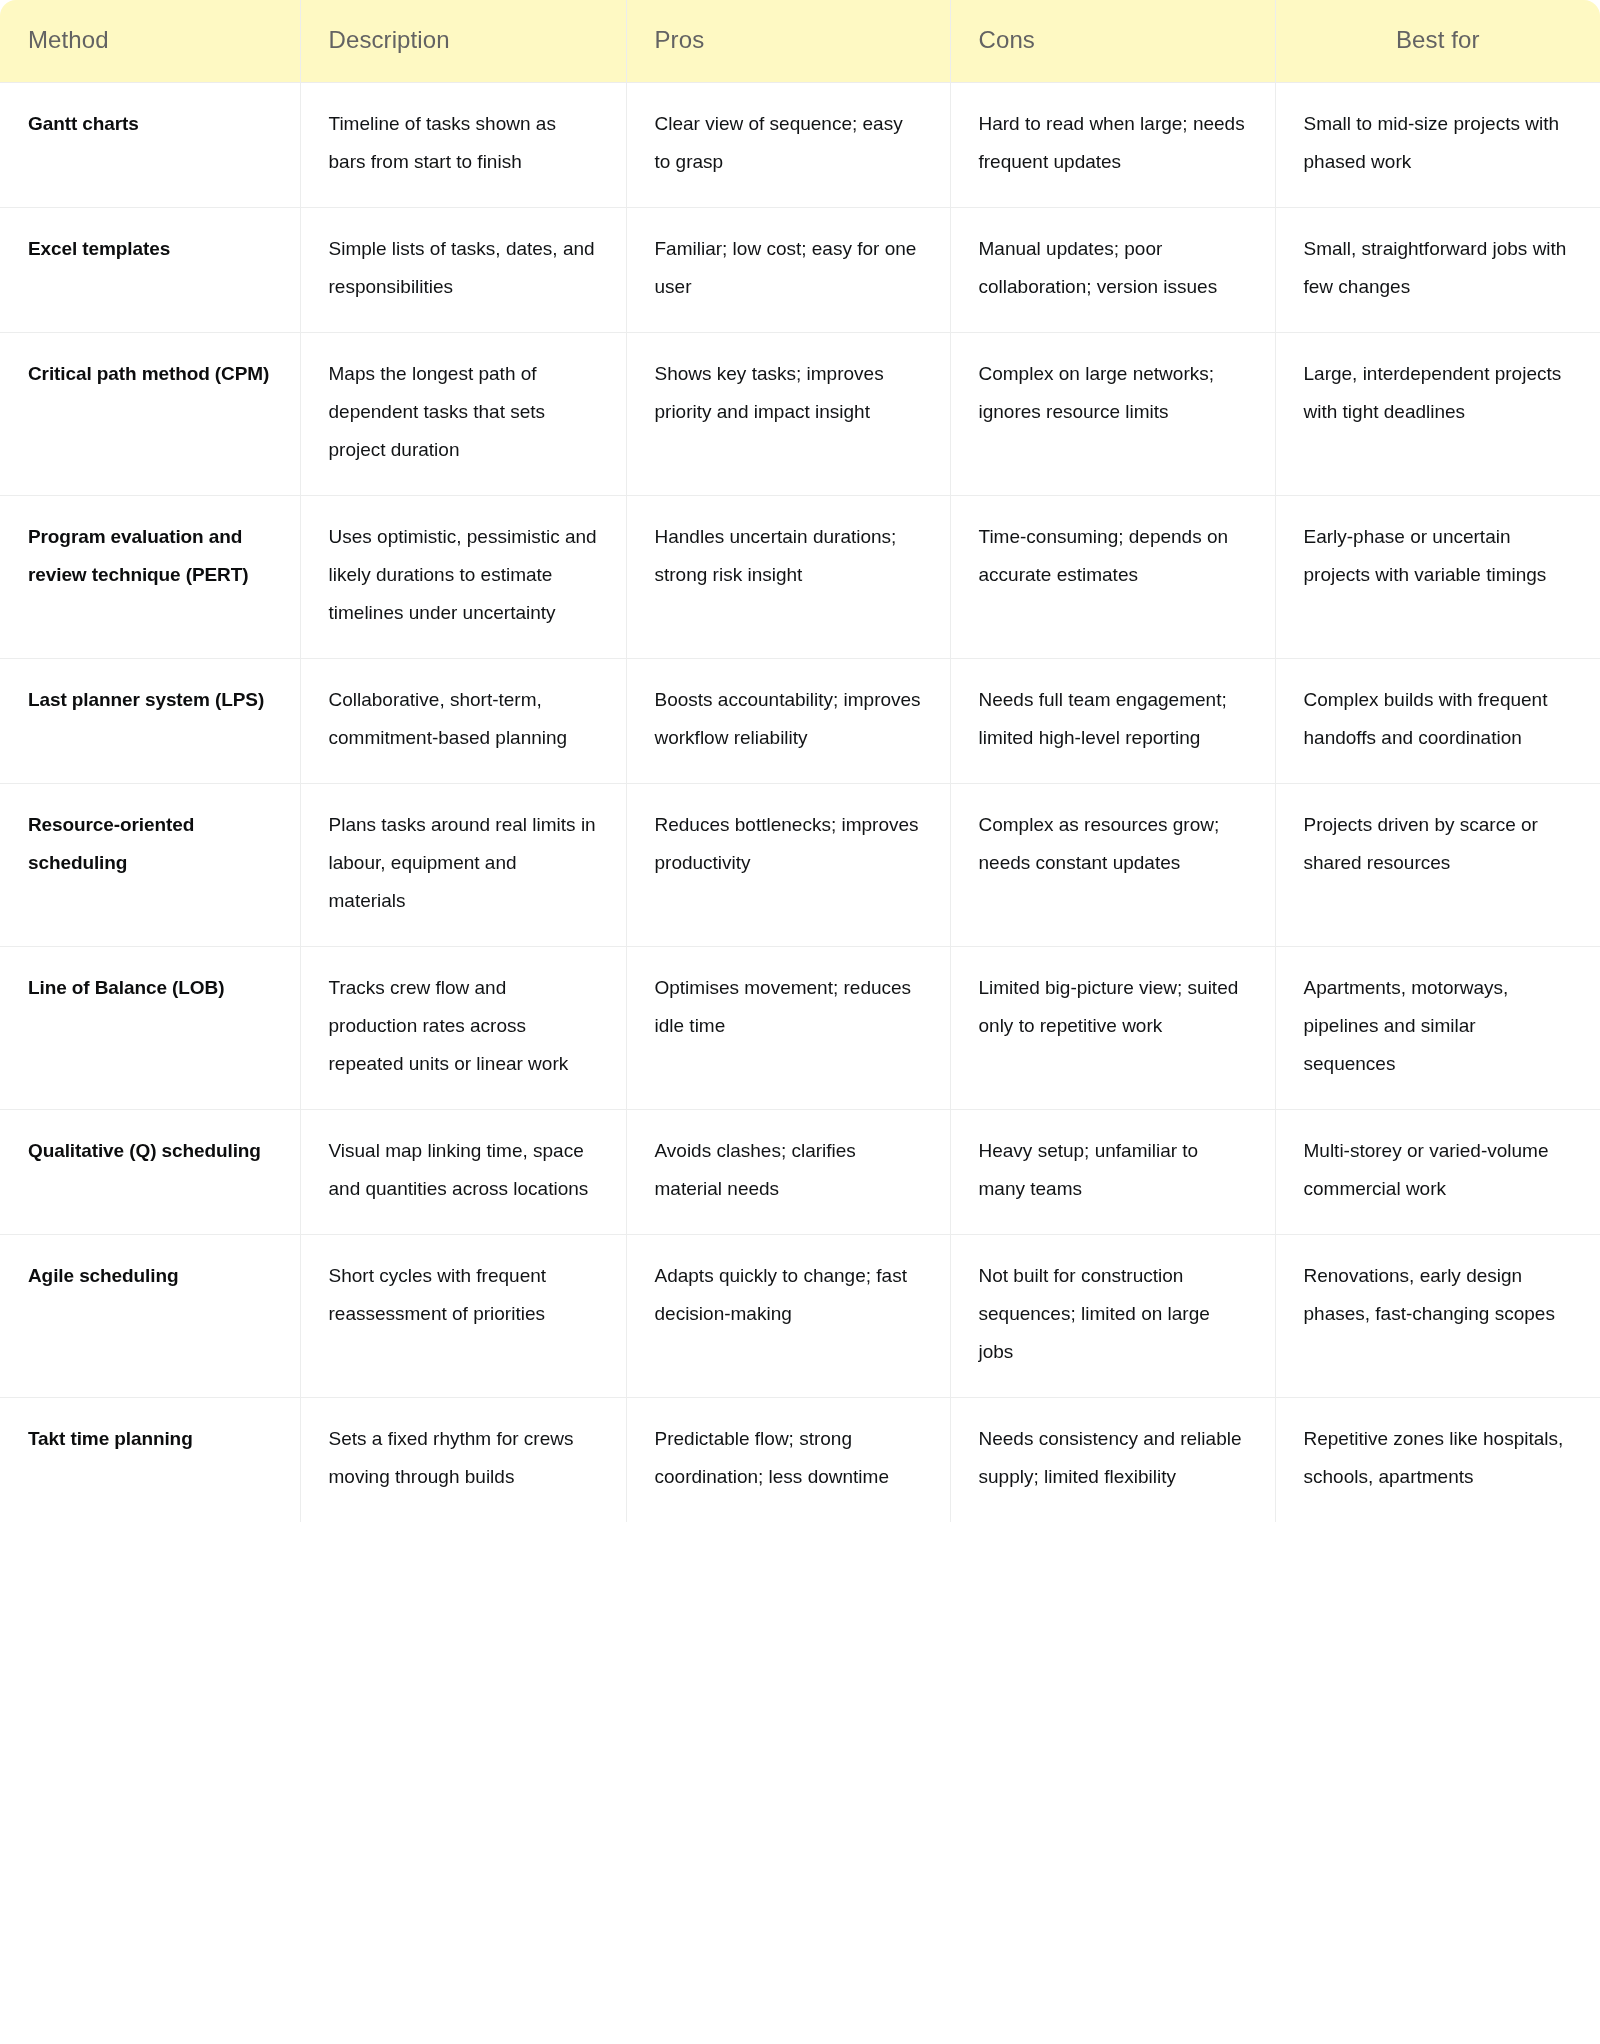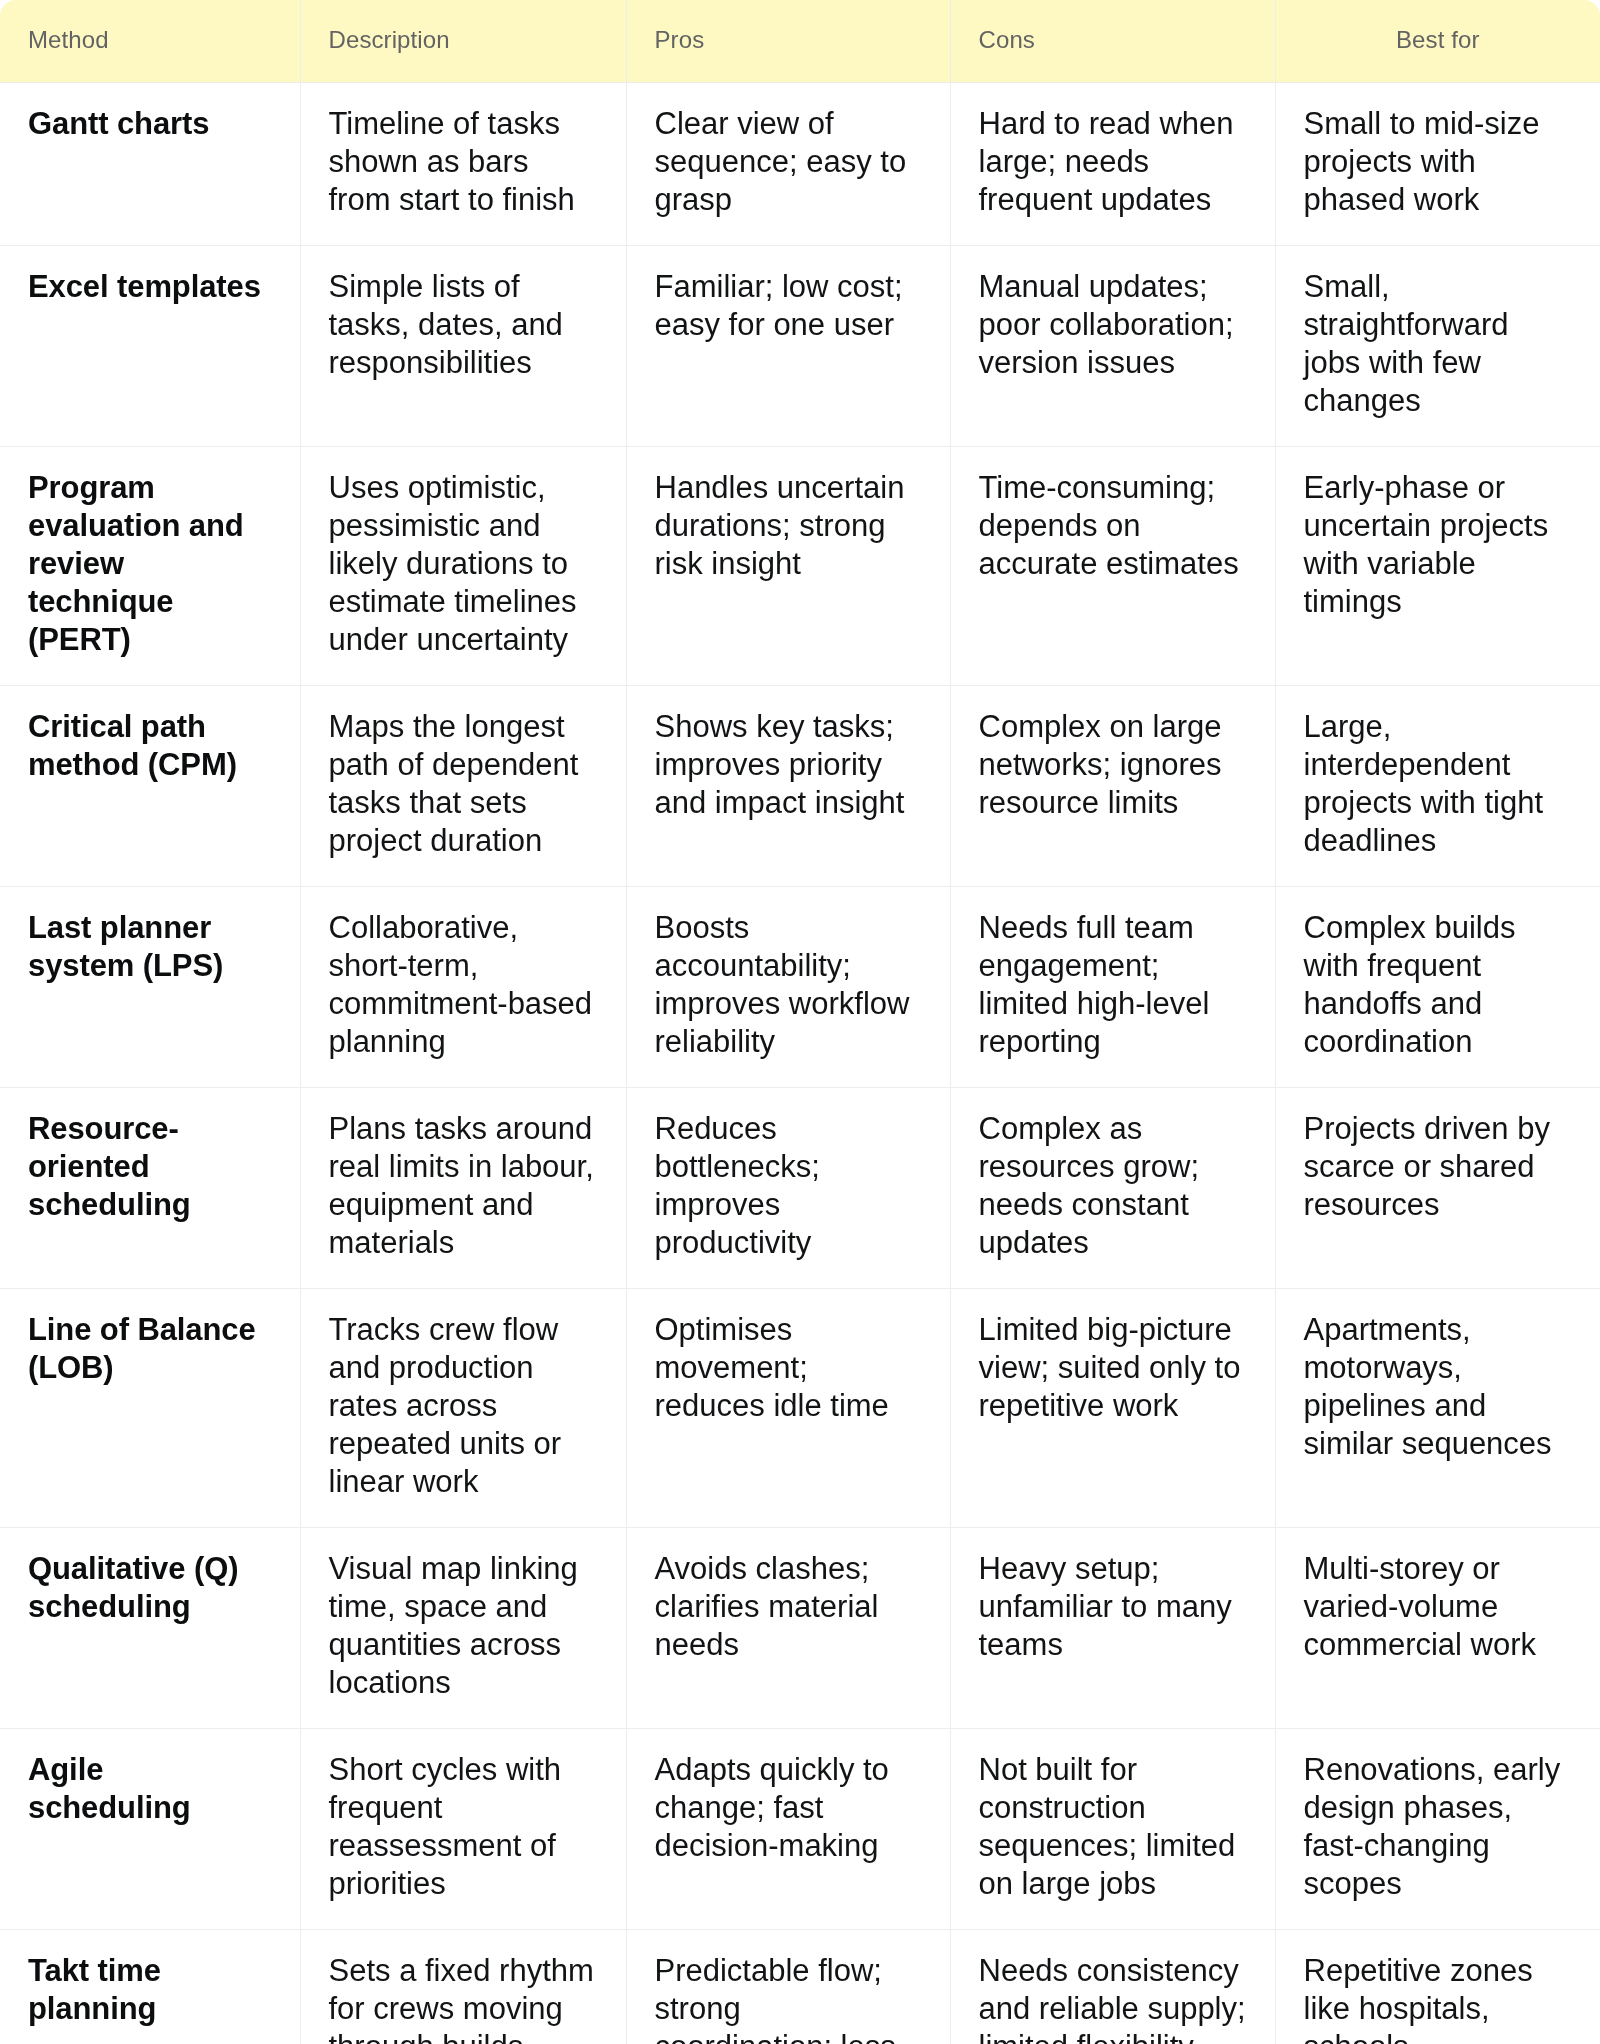--- a/index.html
+++ b/index.html
@@ -37,21 +37,21 @@
     padding: 20px 28px 22px 28px;
     height: 82px;
     border-right: 1px solid #eceded;
     letter-spacing: 0.1px;
   }
   thead th:last-child { border-right: none; text-align: center; }
 
   tbody td {
     background: #ffffff;
     color: #111315;
-    font-size: 31px;
+    font-size: 19px;
     line-height: 38px;
     font-weight: 400;
     text-align: left;
     vertical-align: top;
     padding: 22px 28px 26px 28px;
     border-right: 1px solid #eceded;
     border-top: 1px solid #eceded;
     word-wrap: break-word;
     overflow-wrap: break-word;
   }
@@ -93,32 +93,32 @@
         <td>Small to mid-size projects with phased work</td>
       </tr>
       <tr>
         <td class="method">Excel templates</td>
         <td>Simple lists of tasks, dates, and responsibilities</td>
         <td>Familiar; low cost; easy for one user</td>
         <td>Manual updates; poor collaboration; version issues</td>
         <td>Small, straightforward jobs with few changes</td>
       </tr>
       <tr>
+        <td class="method">Critical path method (CPM)</td>
+        <td>Maps the longest path of dependent tasks that sets project duration</td>
+        <td>Shows key tasks; improves priority and impact insight</td>
+        <td>Complex on large networks; ignores resource limits</td>
+        <td>Large, interdependent projects with tight deadlines</td>
+      </tr>
+      <tr>
         <td class="method">Program evaluation and review technique (PERT)</td>
         <td>Uses optimistic, pessimistic and likely durations to estimate timelines under uncertainty</td>
         <td>Handles uncertain durations; strong risk insight</td>
         <td>Time-consuming; depends on accurate estimates</td>
         <td>Early-phase or uncertain projects with variable timings</td>
-      </tr>
-      <tr>
-        <td class="method">Critical path method (CPM)</td>
-        <td>Maps the longest path of dependent tasks that sets project duration</td>
-        <td>Shows key tasks; improves priority and impact insight</td>
-        <td>Complex on large networks; ignores resource limits</td>
-        <td>Large, interdependent projects with tight deadlines</td>
       </tr>
       <tr>
         <td class="method">Last planner system (LPS)</td>
         <td>Collaborative, short-term, commitment-based planning</td>
         <td>Boosts accountability; improves workflow reliability</td>
         <td>Needs full team engagement; limited high-level reporting</td>
         <td>Complex builds with frequent handoffs and coordination</td>
       </tr>
       <tr>
         <td class="method">Resource-oriented scheduling</td>

